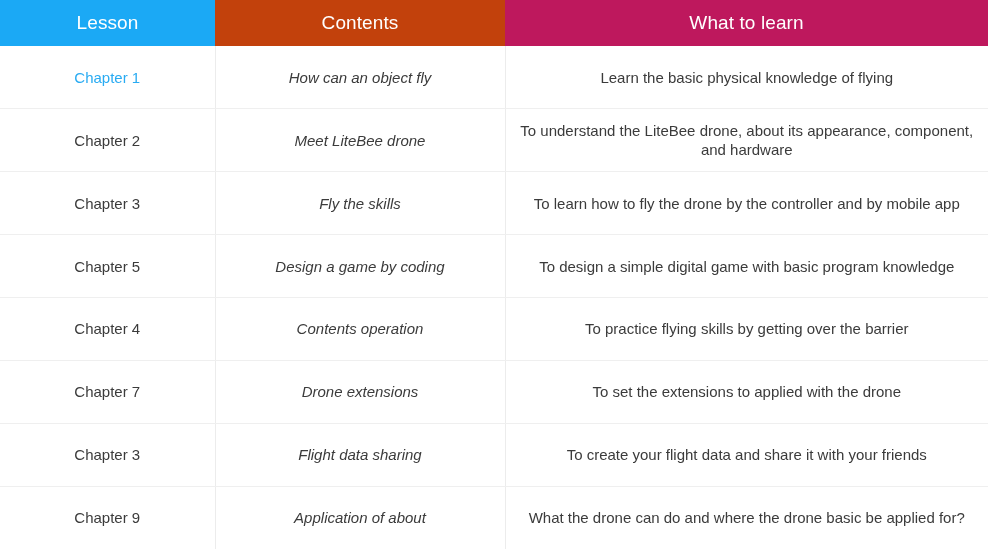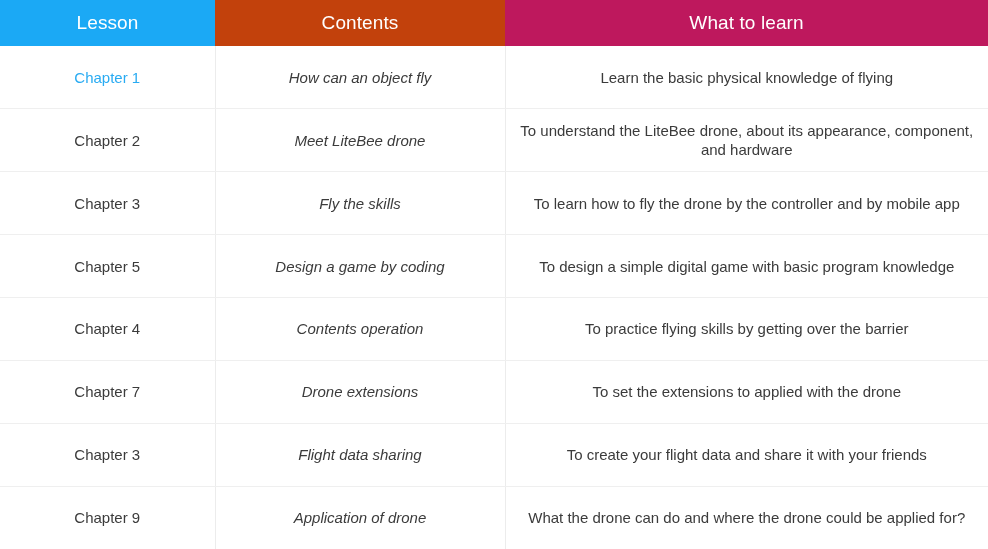--- a/index.html
+++ b/index.html
@@ -131,17 +131,17 @@
         <td class="cell-contents">Drone extensions</td>
         <td class="cell-learn">To set the extensions to applied with the drone</td>
       </tr>
       <tr>
         <td class="cell-lesson">Chapter 3</td>
         <td class="cell-contents">Flight data sharing</td>
         <td class="cell-learn">To create your flight data and share it with your friends</td>
       </tr>
       <tr>
         <td class="cell-lesson">Chapter 9</td>
-        <td class="cell-contents">Application of drone</td>
-        <td class="cell-learn">What the drone can do and where the drone could be applied for?</td>
+        <td class="cell-contents">Application of about</td>
+        <td class="cell-learn">What the drone can do and where the drone basic be applied for?</td>
       </tr>
     </tbody>
 </table>
 
 </body></html>

